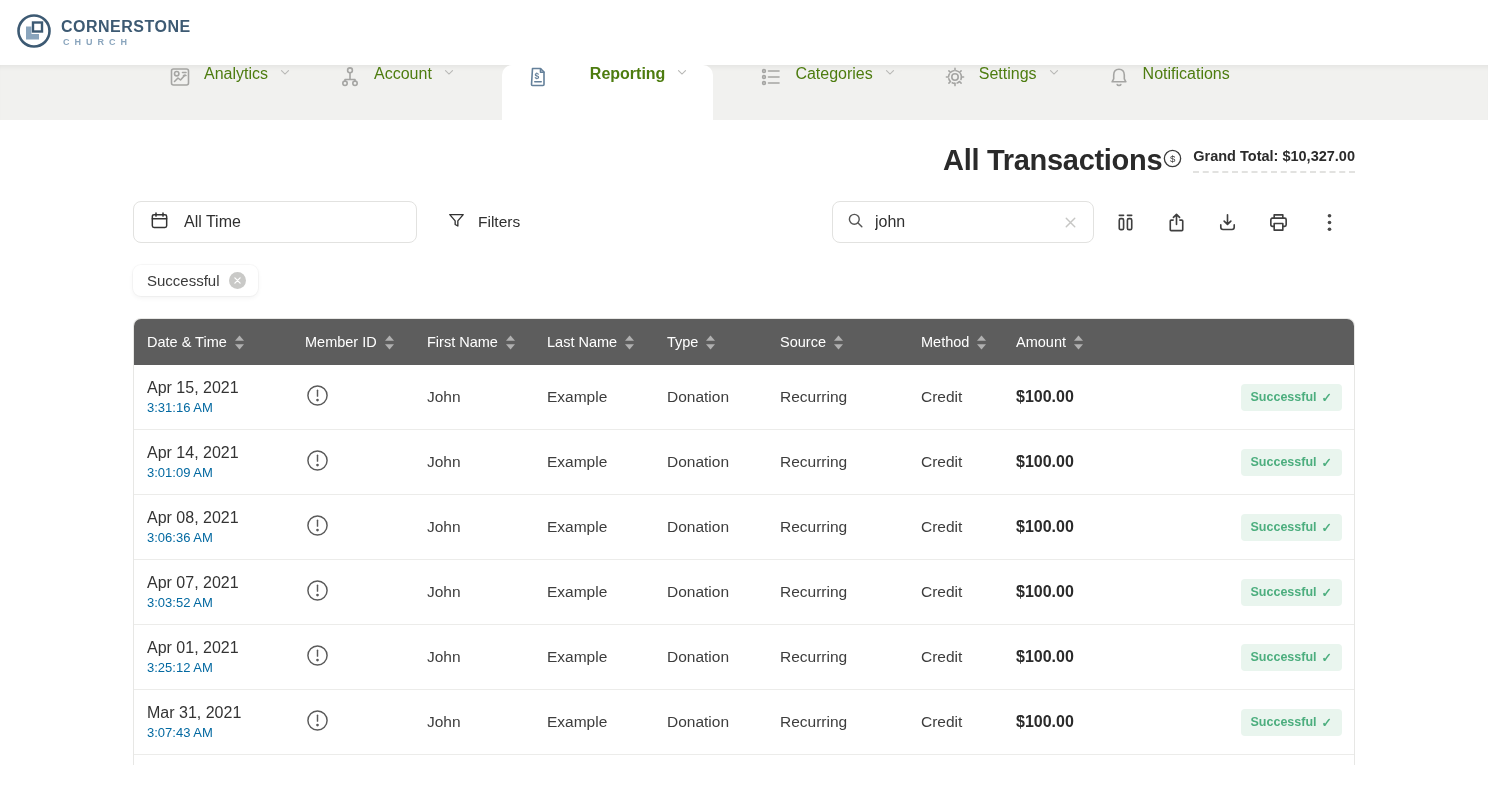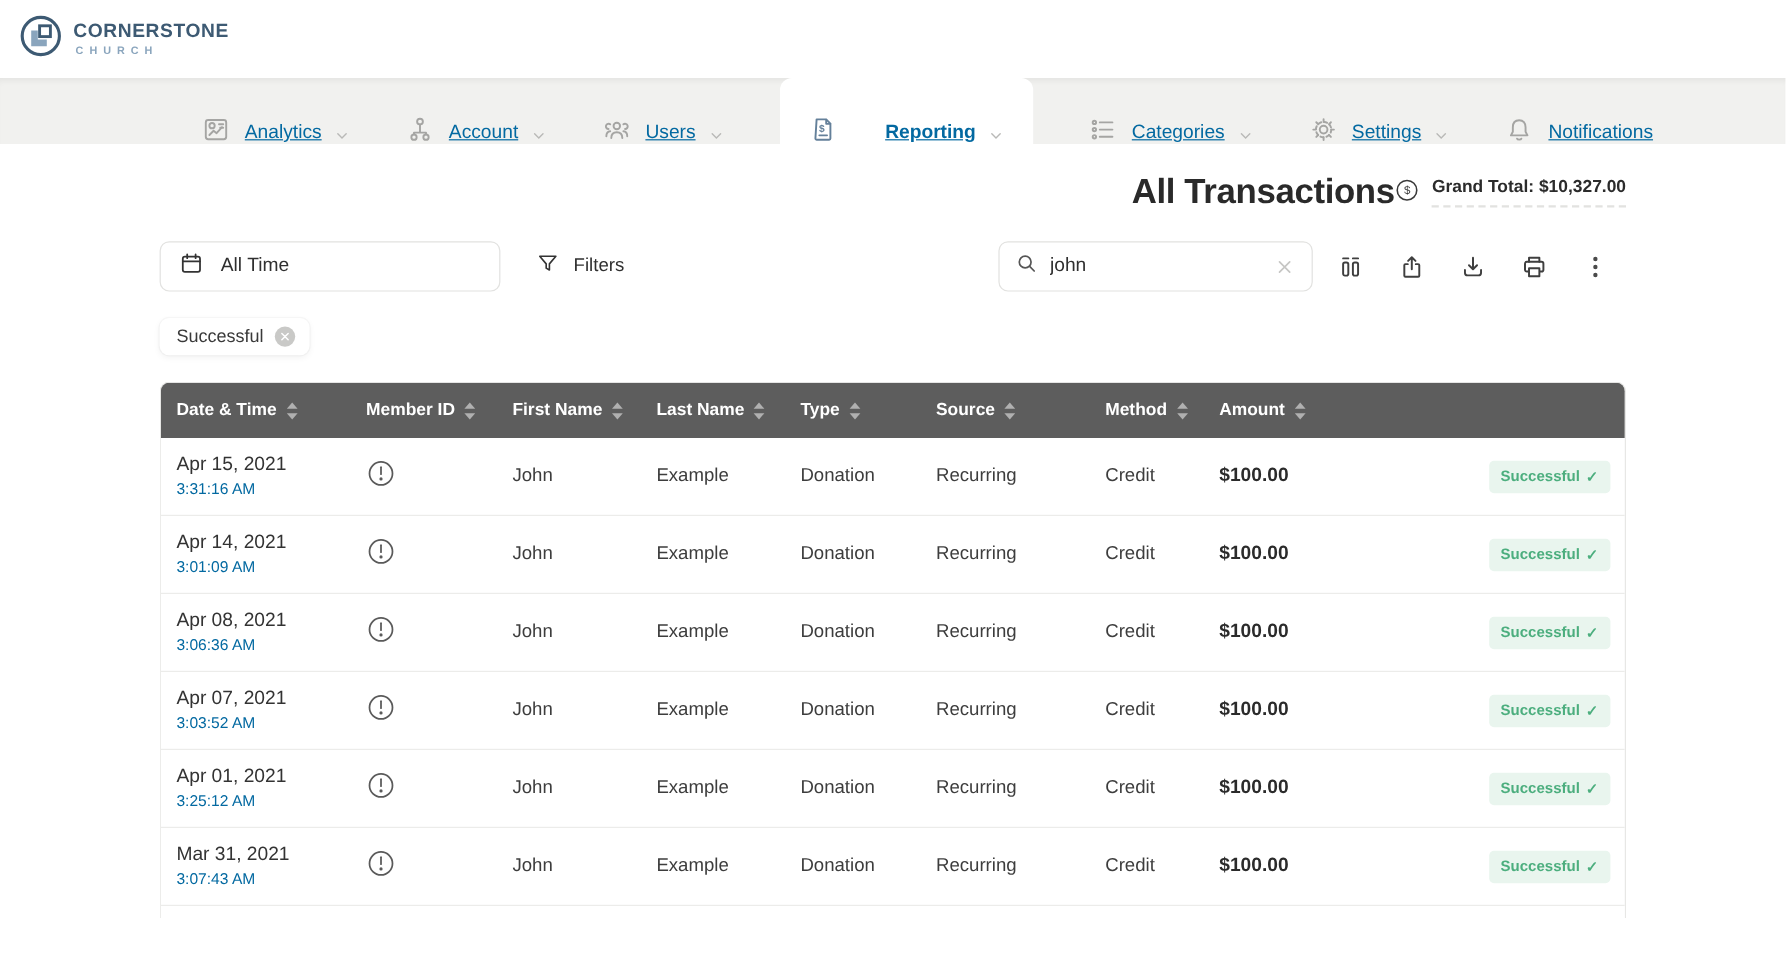--- a/index.html
+++ b/index.html
@@ -9,21 +9,21 @@
   
   .topbar { height:65px; display:flex; align-items:center; padding-left:14px; background:#fff; }
   .logo { display:flex; align-items:center; gap:7px; }
   .logo-text { display:flex; flex-direction:column; line-height:1; }
   .logo-line1 { font-size:16px; font-weight:700; color:#3d5a73; letter-spacing:.5px; }
   .logo-line2 { font-size:9px; font-weight:700; color:#8aa5bd; letter-spacing:5px; margin-top:3px; margin-left:2px; }
 
   
   .navbar { height:55px; background:#f1f1ef; display:flex; align-items:stretch;
     padding-left:168px; gap:46px; box-shadow:inset 0 5px 5px -3px rgba(0,0,0,.06); }
-  .nav-item { display:flex; align-items:flex-end; gap:12px; font-size:16px; color:#0369a1; cursor:pointer;text-decoration:underline; }
+  .nav-item { display:flex; align-items:flex-start; gap:12px; font-size:16px; color:#4d7c0f; cursor:pointer; }
   .nav-item .nav-ico { display:flex; align-items:center; }
   .nav-item.active { background:#fff; border-radius:10px 10px 0 0; padding:0 24px; }
   .nav-item.active .nav-label { font-weight:700;padding-left:28px; }
   .chev { display:flex; align-items:center; margin-left:-2px; }
 
   
   .main { padding:0 133px; }
   .title-row { margin-top:24px; display:flex; justify-content:flex-end; align-items:center; }
   h1 { font-size:29px; font-weight:800; color:#2a2a2a; letter-spacing:-.3px; }
   .grand-total { display:flex; align-items:center; gap:10px; }
@@ -50,21 +50,21 @@
     background:#fff; border-radius:8px; font-size:15px; color:#3a3a3a;
     box-shadow:0 0 0 1px rgba(0,0,0,.028), 0 2px 5px rgba(0,0,0,.05); }
   .chip-x { width:17px; height:17px; border-radius:50%; background:#c9c9c7;
     display:flex; align-items:center; justify-content:center; border:none; cursor:pointer; padding:0; }
 
   
   .table { margin-top:22px; border:1px solid #e7e7e5; border-bottom:none;
     border-radius:8px 8px 0 0; overflow:hidden; }
   .tgrid { display:grid; grid-template-columns:158px 122px 120px 120px 113px 141px 95px 150px 1fr;
     align-items:center; padding-left:13px; }
-  .thead { background:#5d5d5d; height:46px; color:#fff; font-size:14.5px; font-weight:700; }
+  .thead { background:#5d5d5d; height:46px; color:#fff; font-size:14.5px; font-weight:400; }
   .th { display:flex; align-items:center; gap:7px; cursor:pointer; }
   .trow { height:65px; border-bottom:1px solid #ececea; font-size:15.5px; color:#3d3d3d; }
   .d1 { font-size:16px; color:#333; }
   .d2 { font-size:13px; color:#0369a1; margin-top:3px; }
   .member-cell { display:flex; align-items:center; }
   .amount { font-weight:700; font-size:16px; color:#2b2b2b; }
   .status-cell { display:flex; justify-content:flex-end; padding-right:12px; }
   .badge { background:#e9f5ee; color:#4cae7e; font-size:12.5px; font-weight:700;
     padding:6px 10px; border-radius:4px; display:inline-flex; align-items:center; gap:5px; }
   .row-partial { height:10px; background:#fff; }
@@ -117,36 +117,20 @@
       </svg>
     </span>
     <span class="nav-label">Account</span>
     <span class="chev">
       <svg width="14" height="14" viewBox="0 0 24 24" fill="none" stroke="#b9b9b7" stroke-width="2" stroke-linecap="round">
           <path d="M6,9.5 l6,6 6,-6"></path>
         </svg>
     </span>
   </div>
 
-  <div class="nav-item">
-    <span class="nav-ico">
-      <svg width="24" height="24" viewBox="0 0 24 24" fill="none" stroke="#a5a5a3" stroke-width="1.6" stroke-linecap="round" stroke-linejoin="round">
-        <circle cx="12" cy="9" r="2.7"></circle>
-        <path d="M7.4,19 c0,-3.2 2,-4.8 4.6,-4.8 s4.6,1.6 4.6,4.8"></path>
-        <path d="M17.5,7.6 a2.2,2.2 0 1 1 1.4,3.9 M20.7,17.5 c0,-2.6 -1.4,-3.9 -3.2,-4.1"></path>
-        <path d="M6.5,7.6 a2.2,2.2 0 1 0 -1.4,3.9 M3.3,17.5 c0,-2.6 1.4,-3.9 3.2,-4.1"></path>
-      </svg>
-    </span>
-    <span class="nav-label">Users</span>
-    <span class="chev">
-      <svg width="14" height="14" viewBox="0 0 24 24" fill="none" stroke="#b9b9b7" stroke-width="2" stroke-linecap="round">
-          <path d="M6,9.5 l6,6 6,-6"></path>
-        </svg>
-    </span>
-  </div>
 
   <div class="nav-item active">
     <span class="nav-ico">
       <svg width="24" height="24" viewBox="0 0 24 24" fill="none" stroke="#64809a" stroke-width="1.6" stroke-linecap="round" stroke-linejoin="round">
         <path d="M6.5,3.5 h8 l3.5,3.5 v12.5 a1,1 0 0 1 -1,1 h-10.5 a1,1 0 0 1 -1,-1 z"></path>
         <path d="M14.5,3.8 v3.4 h3.4"></path>
         <text x="8.6" y="13.8" font-size="8.5" font-weight="bold" fill="#64809a" stroke="none" font-family="Liberation Sans, sans-serif">$</text>
         <path d="M8.8,16.8 h6.4"></path>
       </svg>
     </span>

